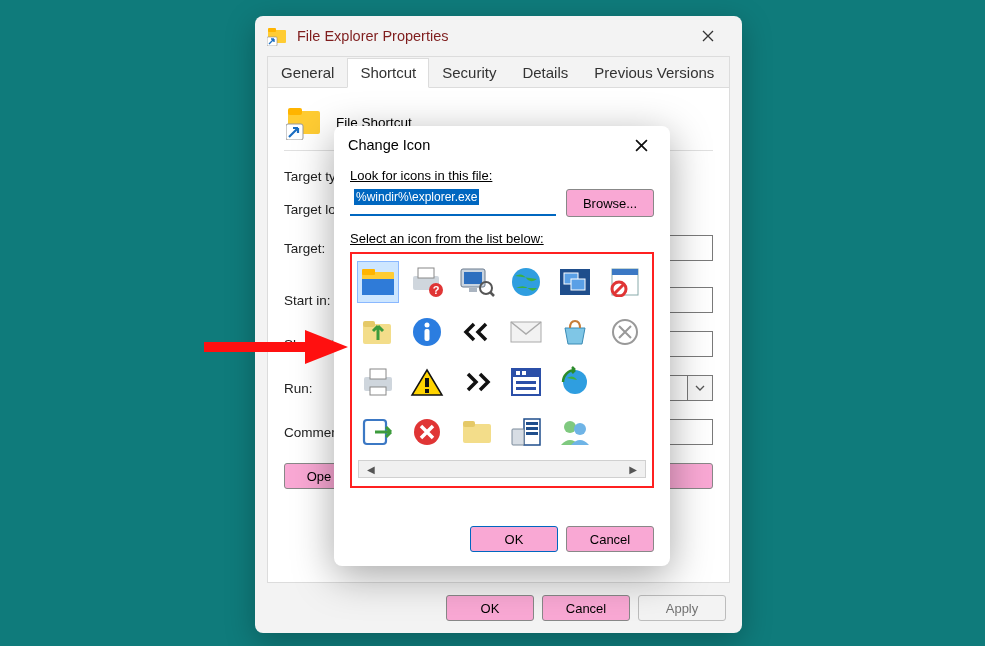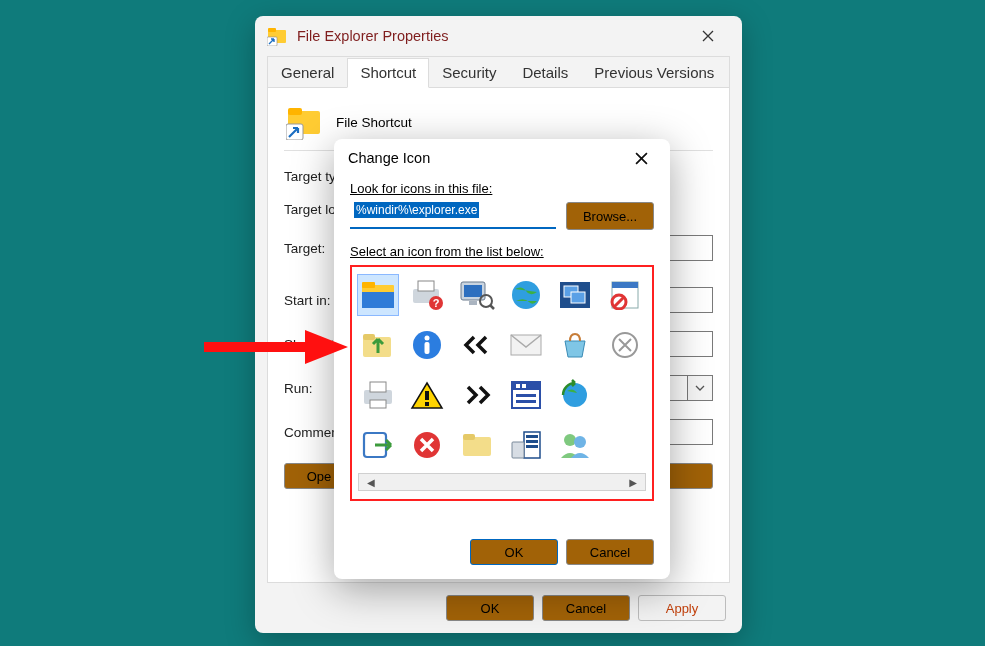--- a/index.html
+++ b/index.html
@@ -26,30 +26,30 @@
   .hdr .hicon { width:36px; height:36px; }
   .hdr .hname { font-size:13.5px; }
 
   .form-row { display:flex; align-items:center; margin-top:18px; }
   .form-row label { width:92px; font-size:13.5px; color:#222; }
   .form-row .field { flex:1; height:26px; border:1px solid #7a7a7a; background:#fff;}
   .form-row .chev { width:26px; height:26px; border:1px solid #7a7a7a; margin-left:-1px; display:flex; align-items:center; justify-content:center; background:#f6f6f6;}
   .row3btn { display:flex; gap:8px; margin-top:18px;}
   .row3btn .btn { flex:1; }
 
-  .btn { height:26px; border:1px solid #888; background:#a16207; font-size:13px; display:inline-flex; align-items:center; justify-content:center; border-radius:3px;}
+  .btn { height:26px; border:1px solid #888; background:#f9a8d4; font-size:13px; display:inline-flex; align-items:center; justify-content:center; border-radius:3px;}
   .btn.default { border-color:#0067c0; }
-  .btn.disabled { color:#c2410c; border-color:#bcbcbc; background:#f3f3f3; }
+  .btn.disabled { color:#737373; border-color:#bcbcbc; background:#f3f3f3; }
 
   .footer { height:50px; display:flex; gap:8px; align-items:center; justify-content:flex-end; padding:0 16px;}
   .footer .btn { width:88px; }
 
   
   .ci {
-    position:absolute; left:334px; top:139px; width:336px; height:440px; background:#fff; border-radius:8px; box-shadow:0 10px 40px rgba(0,0,0,.35);
+    position:absolute; left:334px; top:126px; width:336px; height:440px; background:#fff; border-radius:8px; box-shadow:0 10px 40px rgba(0,0,0,.35);
     display:flex; flex-direction:column; overflow:hidden;
   }
   .ci .ci-title { height:38px; display:flex; align-items:center; padding:0 14px; font-size:14.5px;}
   .ci .ci-title .close { margin-left:auto; font-size:16px; padding:4px 8px;}
   .ci .ci-body { padding:4px 16px 12px 16px; flex:1; display:flex; flex-direction:column;}
   .ci label { font-size:13px;text-decoration:underline; }
   .ci .path-row { display:flex; gap:10px; margin:6px 0 14px 0; align-items:center;}
   .ci .path-inp { flex:1; height:26px; border:none; border-bottom:2px solid #0067c0; padding:0 4px; font-size:12px;}
   .ci .path-inp .sel { background:#0067c0; color:#fff; padding:1px 2px;}
   .ci .browse { width:88px; height:28px; }

